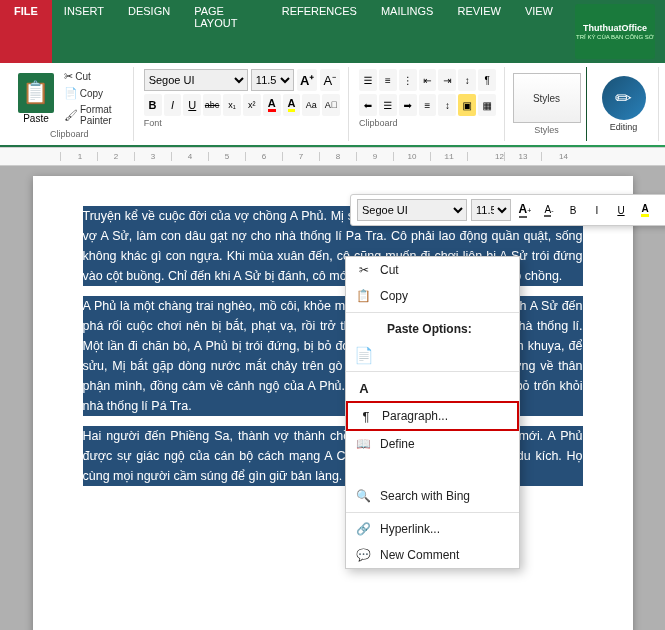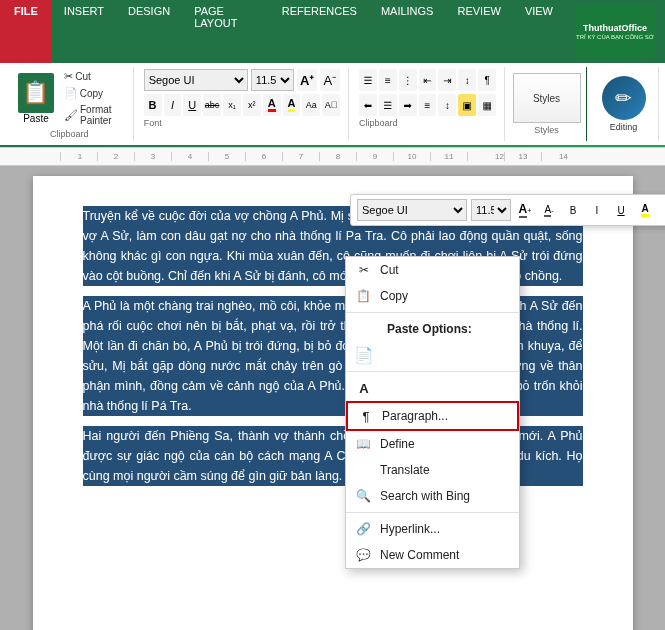--- a/index.html
+++ b/index.html
@@ -254,21 +254,20 @@
     </div>
 
     <div class="ctx-item">
       <span class="ctx-icon">📖</span>
       <span class="ctx-label">Define</span>
     </div>
 
 
     <div class="ctx-item">
       <span class="ctx-icon"></span>
-      <span class="ctx-label">Translate</span>
     </div>
 
     <div class="ctx-item">
       <span class="ctx-icon">🔍</span>
       <span class="ctx-label">Search with Bing</span>
     </div>
     <div class="ctx-separator"></div>
 
     <div class="ctx-item">
       <span class="ctx-icon">🔗</span>

